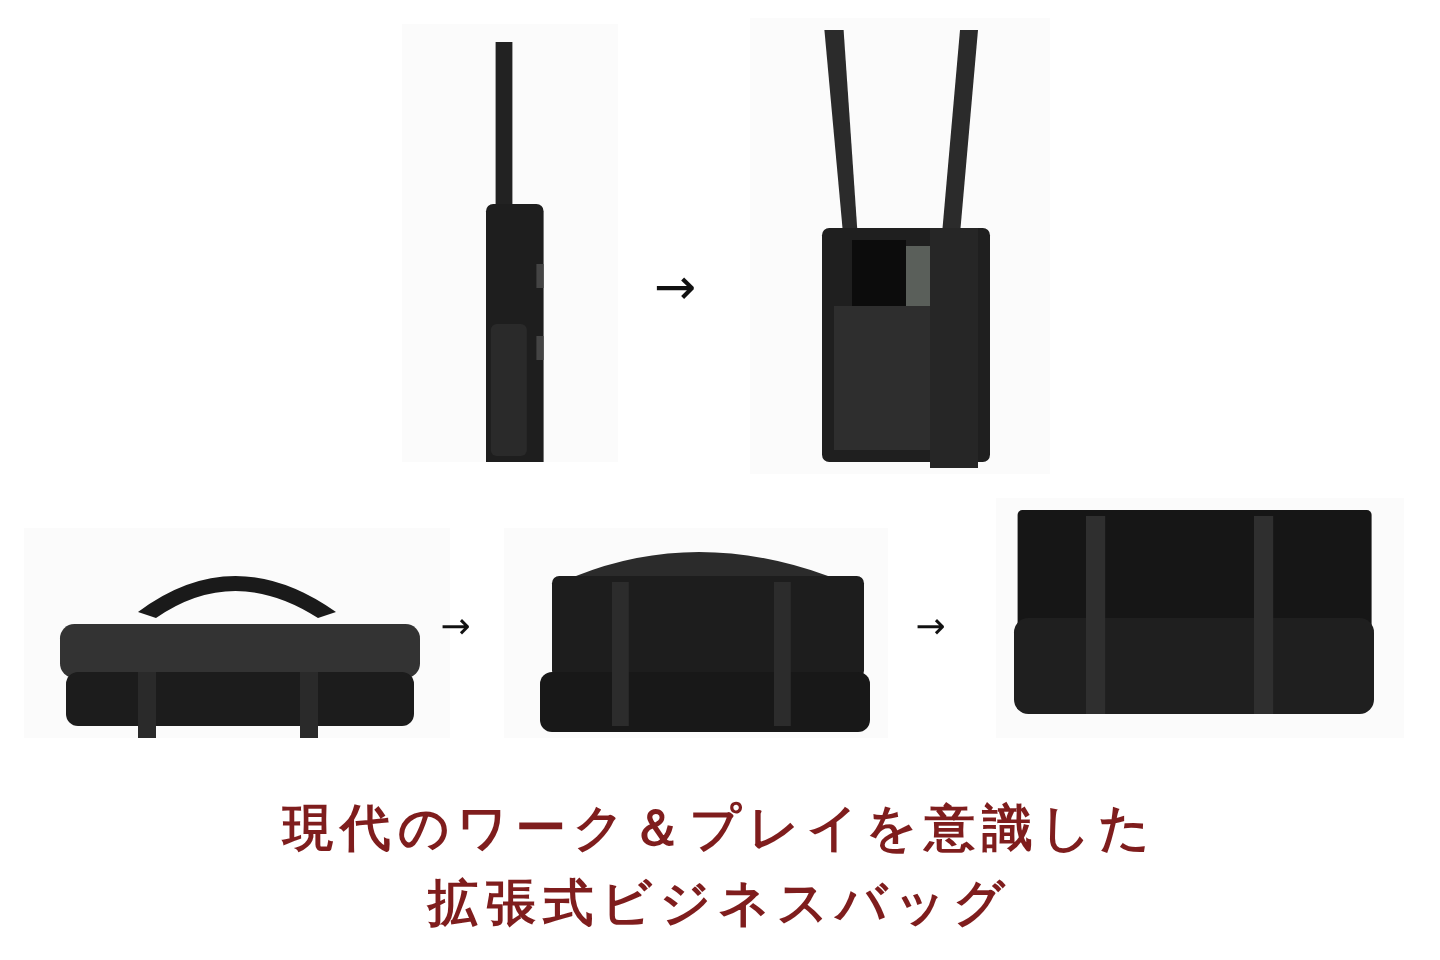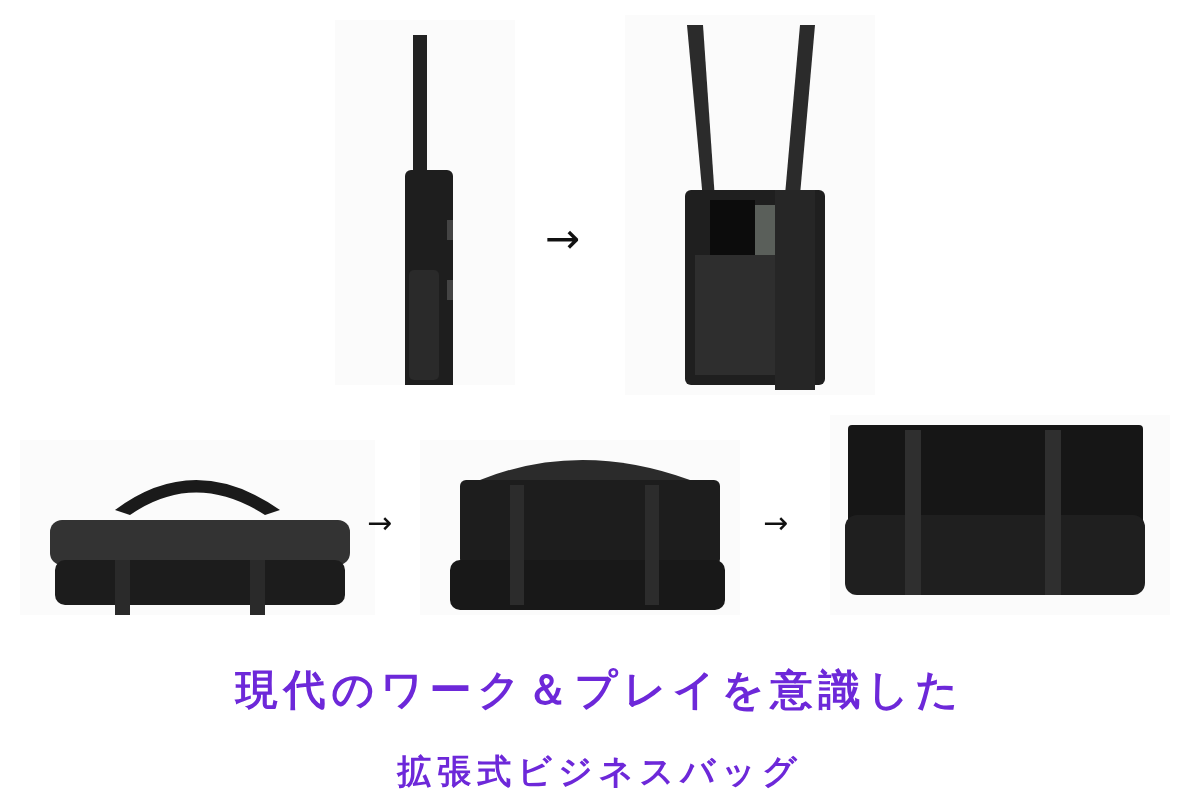--- a/index.html
+++ b/index.html
@@ -2,21 +2,21 @@
 <html><head>
   <meta charset="utf-8">
   <style>
     html, body { margin: 0; padding: 0; background: #ffffff; }
     body { width: 1200px; height: 800px; position: relative; overflow: hidden;
            font-family: "DejaVu Sans", sans-serif; }
     .photo { position: absolute; background: #fbfbfb; overflow: hidden; }
     .photo svg { width: 100%; height: 100%; display: block; }
     .arrow { position: absolute; font-family: "DejaVu Sans", sans-serif; color: #111; line-height: 1; }
     .caption { position: absolute; left: 0; width: 1200px; text-align: center;
-               color: #6d28d9; font-weight: bold; letter-spacing: 6px;
+               color: #7f1d1d; font-weight: bold; letter-spacing: 6px;
                font-family: "DejaVu Sans", sans-serif; }
   </style>
 </head>
 <body>
 
 <div class="photo" style="left:335px; top:20px; width:180px; height:365px;">
   <svg viewBox="0 0 180 365">
     <rect x="78" y="15" width="14" height="180" fill="#222"></rect>
     <rect x="70" y="150" width="48" height="235" rx="6" fill="#1e1e1e"></rect>
     <rect x="74" y="250" width="30" height="110" rx="5" fill="#2a2a2a"></rect>
@@ -66,13 +66,13 @@
 <div class="photo" style="left:830px; top:415px; width:340px; height:200px;">
   <svg viewBox="0 0 340 200">
     <rect x="18" y="10" width="295" height="100" rx="4" fill="#161616"></rect>
     <rect x="15" y="100" width="300" height="80" rx="12" fill="#1f1f1f"></rect>
     <rect x="75" y="15" width="16" height="165" fill="#2f2f2f"></rect>
     <rect x="215" y="15" width="16" height="165" fill="#2f2f2f"></rect>
   </svg>
 </div>
 
 <div class="caption" style="top:662px; font-size:42px;">現代のワーク＆プレイを意識した</div>
-<div class="caption" style="top:749px; font-size:34px;">拡張式ビジネスバッグ</div>
+<div class="caption" style="top:725px; font-size:42px;">拡張式ビジネスバッグ</div>
 
 </body></html>

